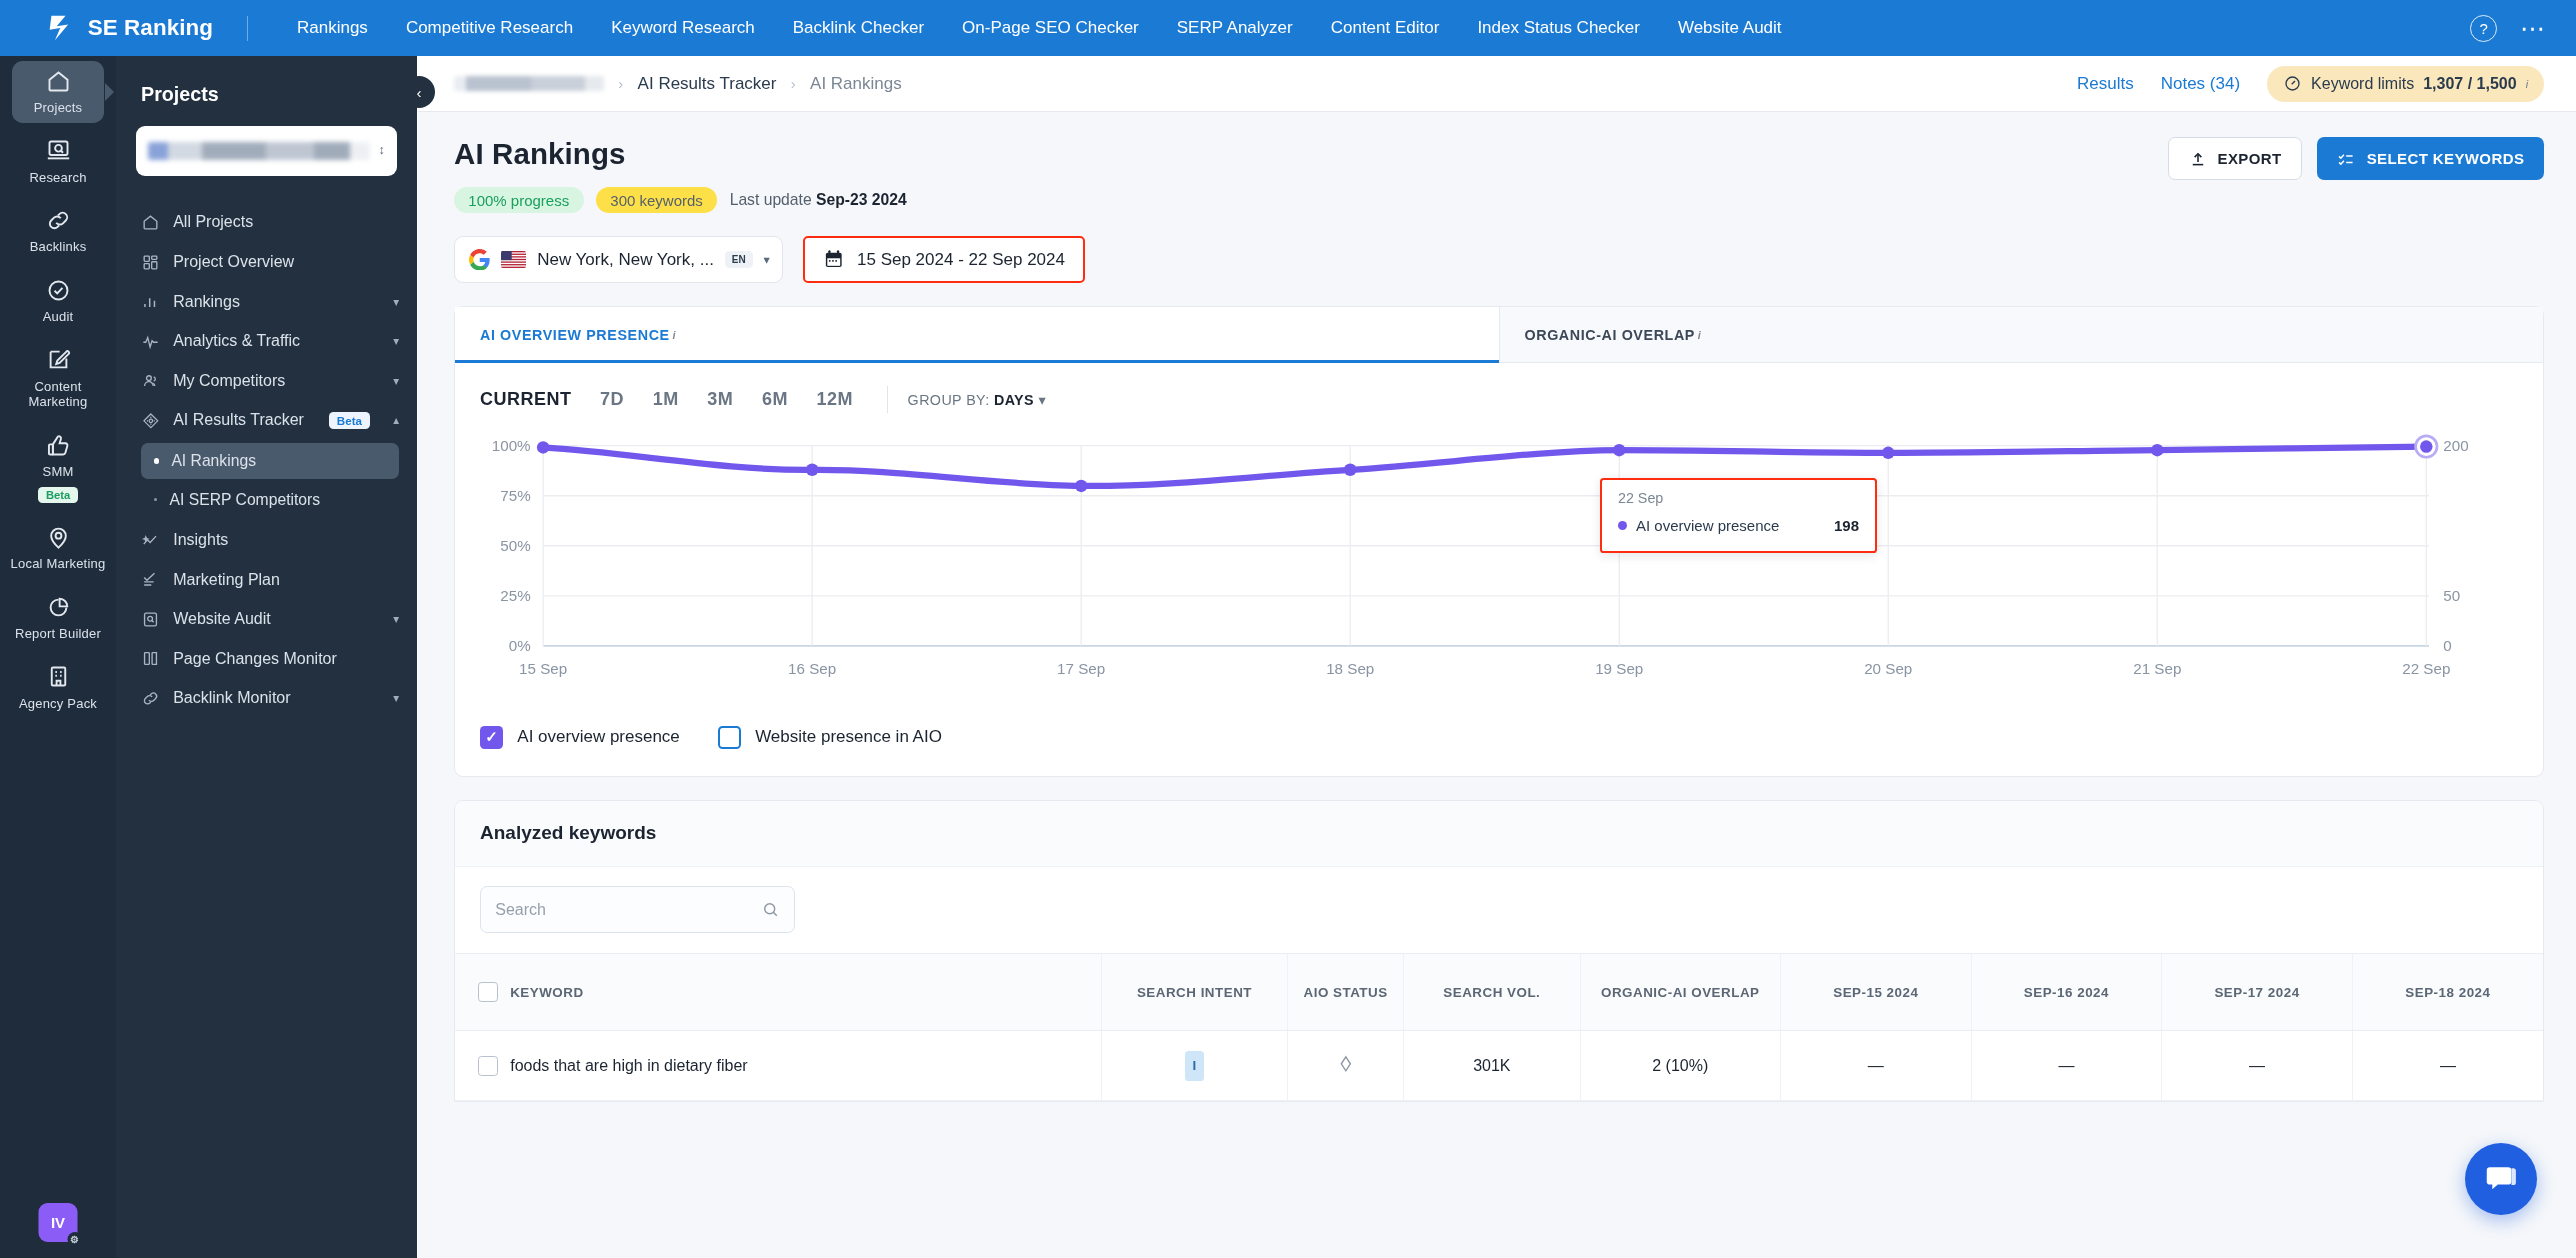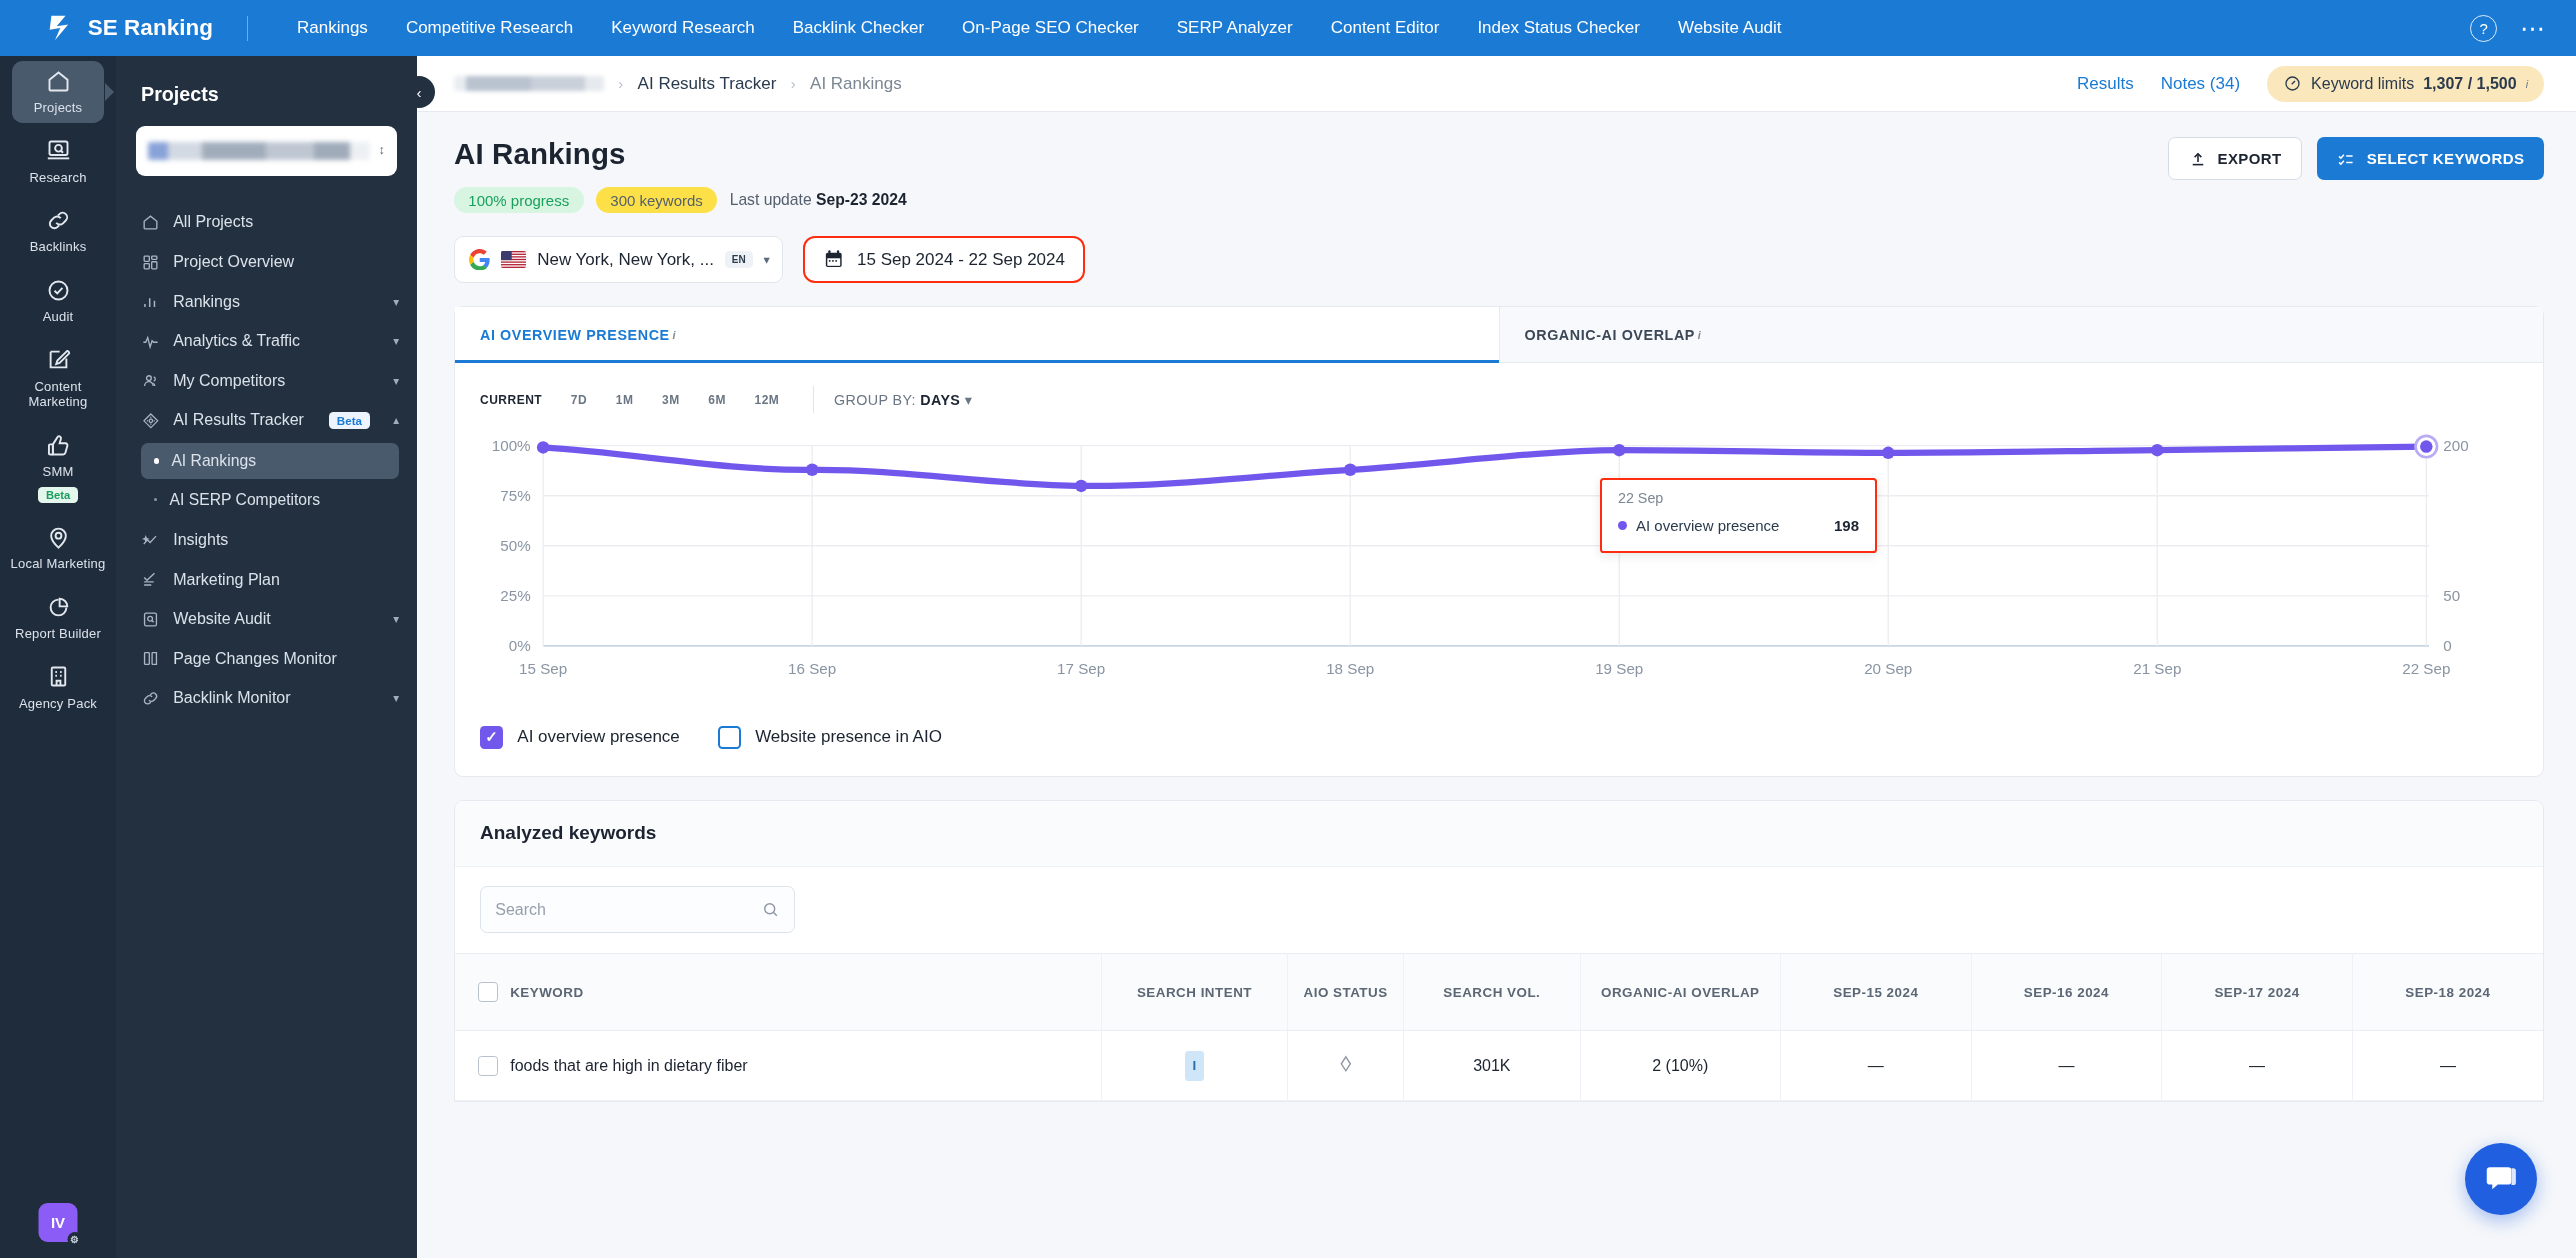--- a/index.html
+++ b/index.html
@@ -163,40 +163,40 @@
 
   .filters { display: flex; align-items: center; gap: 19.7px; margin-top: 23px; }
   .loc-pill {
     height: 47px; background: #fff; border: 0.9px solid #e1e6ed; border-radius: 9px;
     display: flex; align-items: center; gap: 10.7px; padding: 0 12.5px 0 14.3px; cursor: pointer;
   }
   .loc-text { font-size: 17px; color: #1b2430; }
   .lang-chip { background: #eef1f6; border-radius: 4.5px; padding: 2.7px 7.2px; font-size: 10px; font-weight:700; color: #2a3b4d; }
   .flag { width: 25px; height: 17px; border-radius: 1.8px; overflow:hidden; position:relative; flex:none;}
   .date-pill {
-    height: 47px; background: #fff; border: 2.7px solid #ff2d0f; border-radius: 12px;
+    height: 47px; background: #fff; border: 2.7px solid #ff2d0f; border-radius: 5px;
     display: flex; align-items: center; gap: 12.5px; padding: 0 18px; cursor: pointer;
   }
   .date-text { font-size: 17px; color: #1b2430; }
 
   
   .card { background: #fff; border: 0.9px solid #e6eaf0; border-radius: 9px; margin-top: 23px; }
   .tabs-row { display: flex; height: 56px; border-bottom: 0.9px solid #e6eaf0; }
   .tab {
     flex: 1; display: flex; align-items: center; padding-left: 25px; font-size: 14.3px;
     font-weight: 700; letter-spacing: 0.6px; cursor: pointer; position: relative;
   }
   .tab.active { color: #1a7ad4; background:#fff; }
   .tab.inactive { color: #3c4857; background: #f7f9fc; border-left: 0.9px solid #e6eaf0; }
   .tab.active:after {
     content:""; position:absolute; left:0; right:0; bottom:-0.9px; height:2.7px; background:#1a7ad4;
   }
   .tab .sup { font-size: 10.7px; vertical-align: super; font-style: italic; margin-left: 2.7px; color:#7b8794;}
   .chart-controls { display: flex; align-items: center; gap: 0; padding: 23px 25px 0 25px; }
-  .range { font-size: 12px; font-weight: 700; letter-spacing: 0.5px; color: #6b7684; padding: 0 14.3px; cursor: pointer; }
+  .range { font-size: 18px; font-weight: 700; letter-spacing: 0.5px; color: #6b7684; padding: 0 14.3px; cursor: pointer; }
   .range:first-child { padding-left: 0; }
   .range.active { color: #1b2430; }
   .ctl-sep { width: 0.9px; height: 27px; background: #e0e5ec; margin: 0 19.7px; }
   .groupby { font-size: 14.3px; color: #6b7684; letter-spacing: 0.4px; cursor: pointer; }
   .groupby b { color: #1b2430; font-weight: 700; }
 
   .chartwrap { position: relative; height: 286px; margin: 12.5px 25px 0 25px; }
   .chart-svg { position: absolute; left: 0; top: 0; }
   .tooltip {
     position: absolute; left: 1120px; top: 52px; width: 277px; height: 75px;

